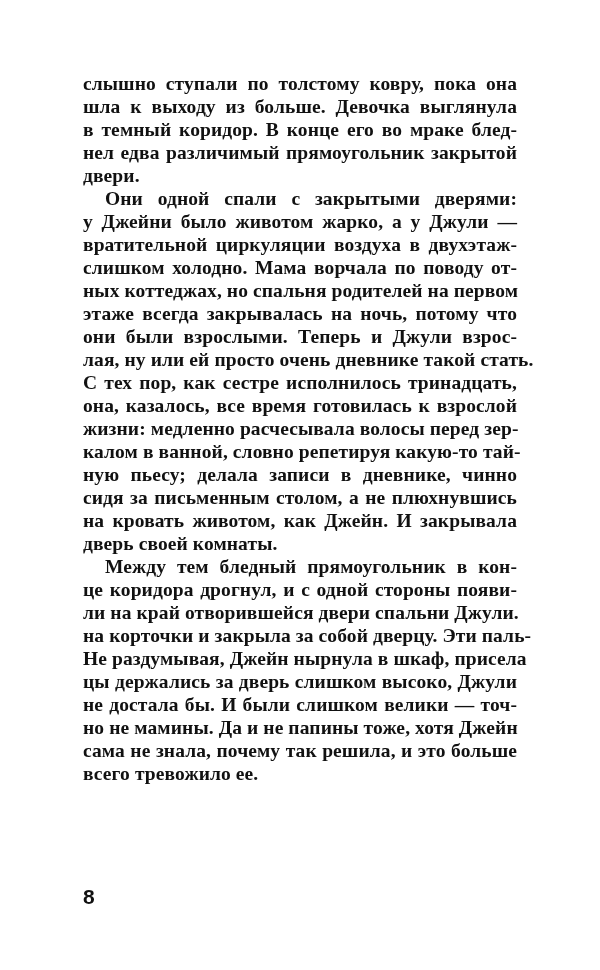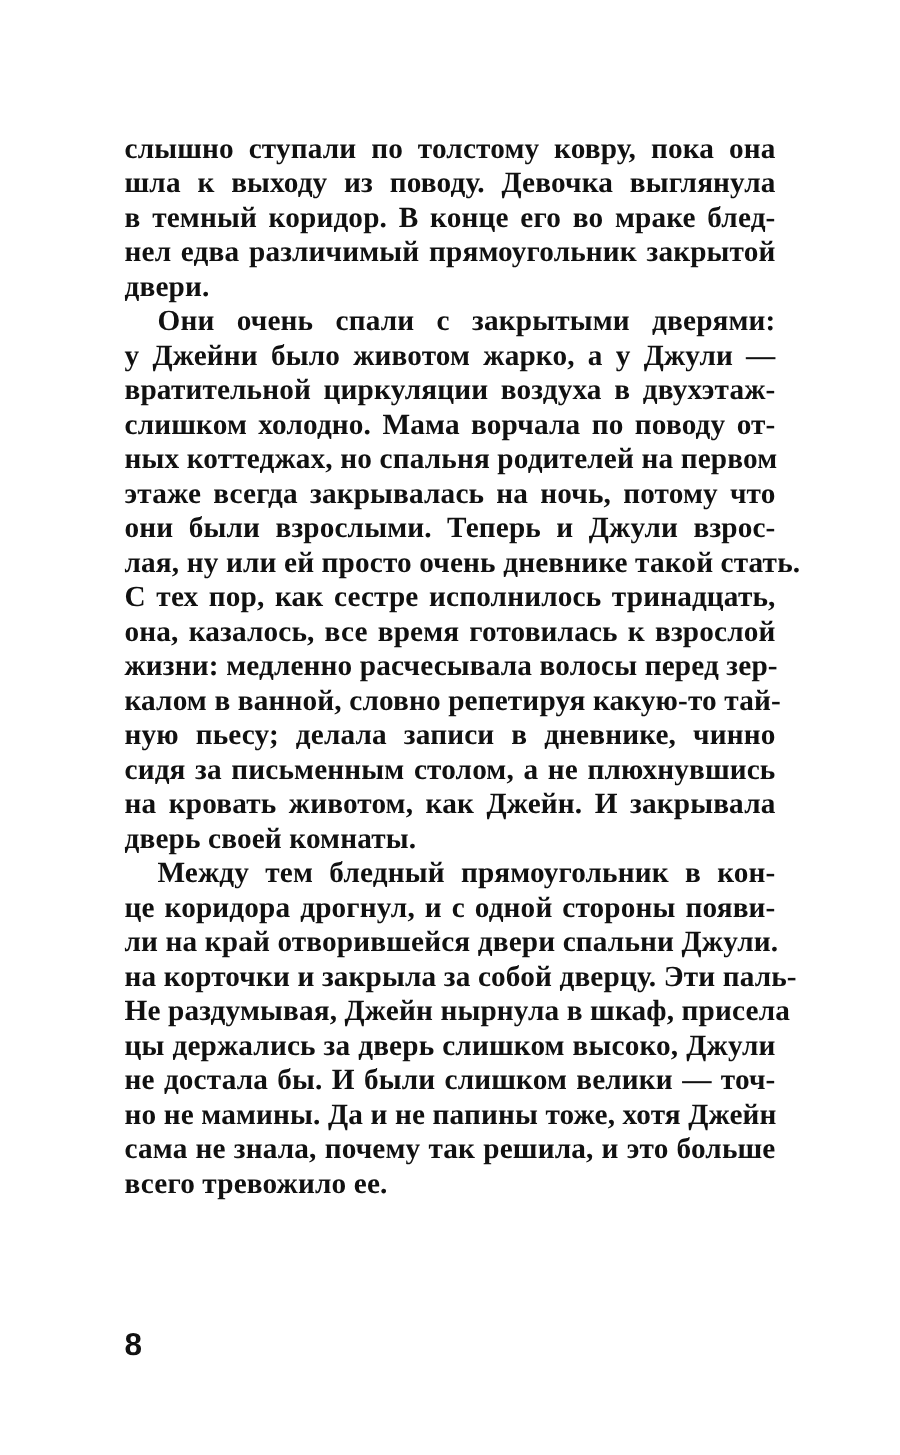--- a/index.html
+++ b/index.html
@@ -9,21 +9,21 @@
     }
     body {
       width: 600px;
       height: 970px;
       position: relative;
       overflow: hidden;
     }
     .page {
       position: absolute;
       left: 83px;
-      top: 88px;
+      top: 72px;
       width: 434px;
       font-family: "Liberation Serif", "DejaVu Serif", serif;
       font-size: 19.5px;
       line-height: 23px;
       color: #111111;
       font-weight: bold;
       letter-spacing: 0.1px;
     }
     .line {
       display: block;
@@ -47,27 +47,27 @@
       font-weight: bold;
       color: #111111;
     }
   </style>
 </head>
 <body>
 
 <div class="page">
   <div>
     <span class="line">слышно ступали по толстому ковру, пока она</span>
-    <span class="line">шла к выходу из поводу. Девочка выглянула</span>
+    <span class="line">шла к выходу из больше. Девочка выглянула</span>
     <span class="line">в темный коридор. В конце его во мраке блед-</span>
     <span class="line">нел едва различимый прямоугольник закрытой</span>
     <span class="line last">двери.</span>
   </div>
   <div>
-    <span class="line indent">Они очень спали с закрытыми дверями:</span>
+    <span class="line indent">Они одной спали с закрытыми дверями:</span>
     <span class="line">у Джейни было животом жарко, а у Джули —</span>
     <span class="line">вратительной циркуляции воздуха в двухэтаж-</span>
     <span class="line">слишком холодно. Мама ворчала по поводу от-</span>
     <span class="line">ных коттеджах, но спальня родителей на первом</span>
     <span class="line">этаже всегда закрывалась на ночь, потому что</span>
     <span class="line">они были взрослыми. Теперь и Джули взрос-</span>
     <span class="line">лая, ну или ей просто очень дневнике такой стать.</span>
     <span class="line">С тех пор, как сестре исполнилось тринадцать,</span>
     <span class="line">она, казалось, все время готовилась к взрослой</span>
     <span class="line">жизни: медленно расчесывала волосы перед зер-</span>

